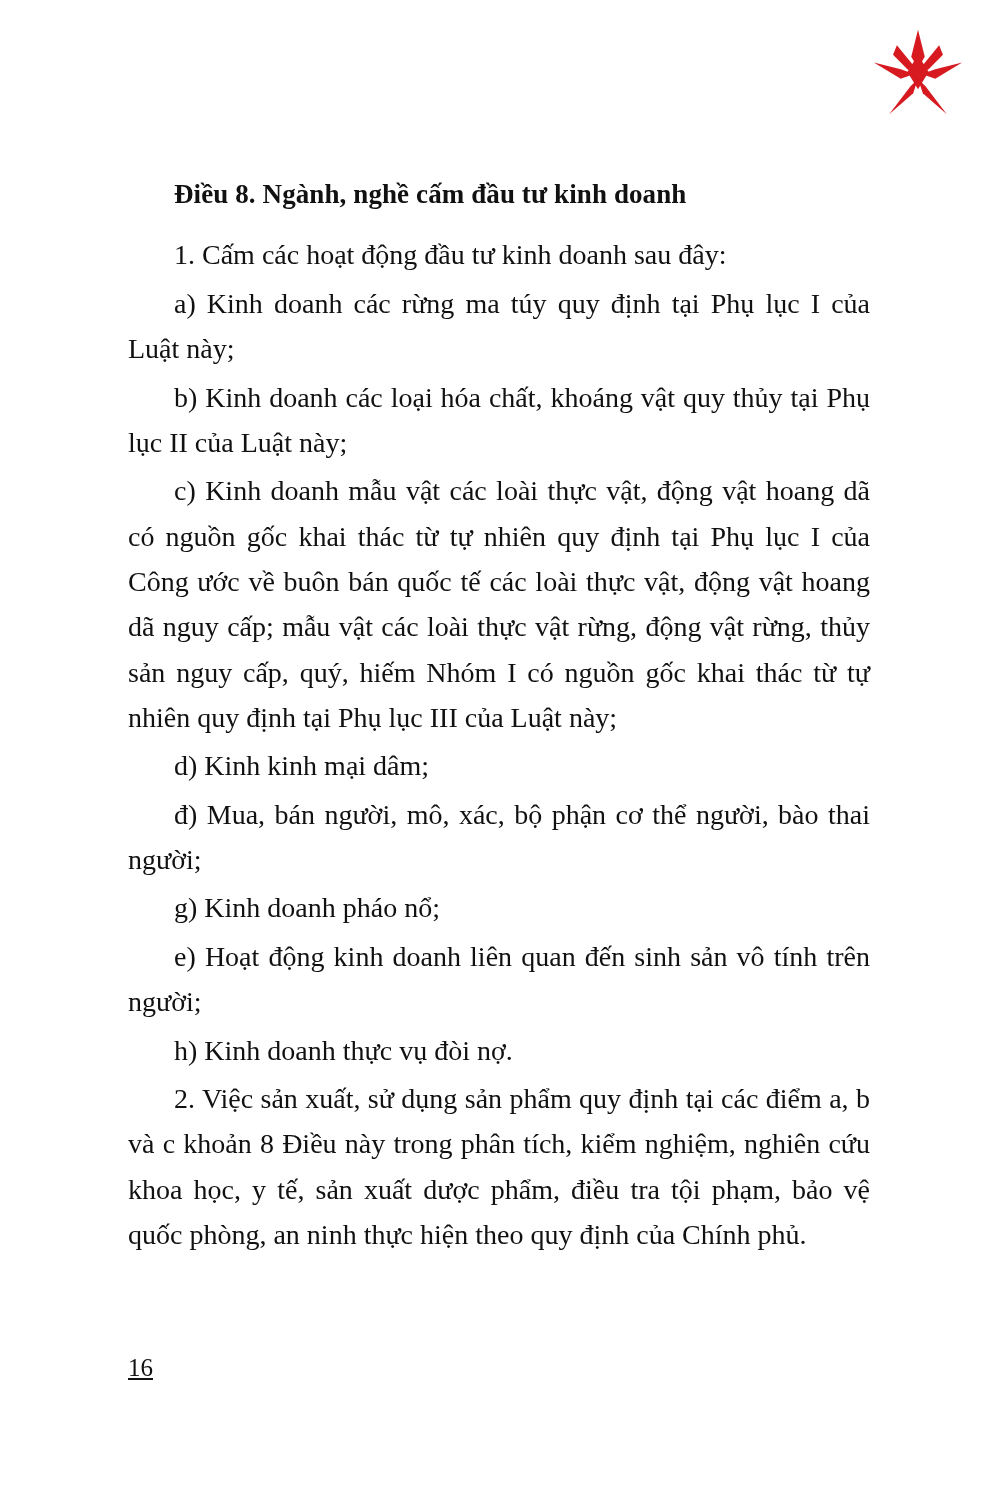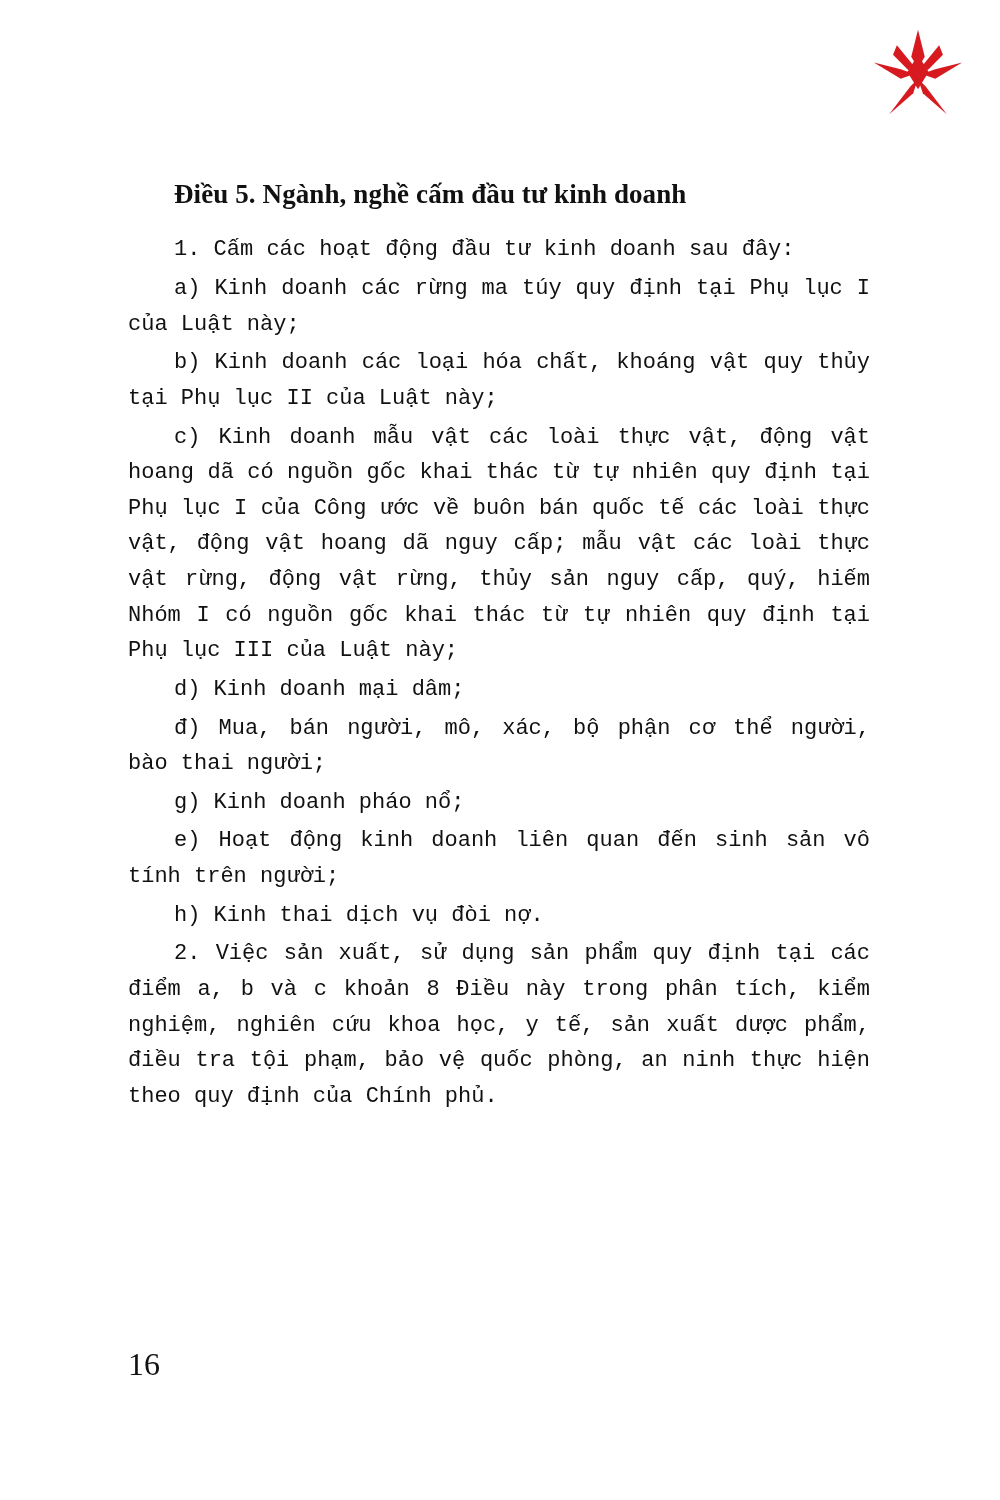--- a/index.html
+++ b/index.html
@@ -44,36 +44,36 @@
     font-weight: bold;
     font-size: 27px;
     line-height: 1.35;
     margin: 0 0 20px 0;
     padding-left: 46px;
     letter-spacing: 0.1px;
   }
 
   p.para {
     margin: 0 0 3px 0;
-    font-size: 22px;
+    font-size: 28px;
     line-height: 1.62;
     text-align: justify;
     text-justify: inter-word;
     text-indent: 46px;
     hyphens: none;
-    font-family: Liberation Mono, monospace;
   }
 
   
   .folio {
     position: absolute;
     left: 128px;
     bottom: 120px;
-    font-size: 32px;
+    font-size: 25px;
     line-height: 1;
+    text-decoration: underline;
   }
 </style>
 </head>
 <body>
 
 <div class="page">
 
   <div class="logo">
     <svg viewBox="0 0 100 100" width="96" height="96" aria-hidden="true">
       <g fill="#d71920">
@@ -83,29 +83,29 @@
         <path d="M20 92 L42 63 L50 55 L45 70 Z"></path>
         <path d="M80 92 L58 63 L50 55 L55 70 Z"></path>
         <path d="M50 30 L61 48 L50 66 L39 48 Z"></path>
         <path d="M28 20 L45 41 L40 46 L24 30 Z"></path>
         <path d="M72 20 L55 41 L60 46 L76 30 Z"></path>
       </g>
     </svg>
   </div>
 
   <div class="content">
-    <h1 class="heading">Điều 5. Ngành, nghề cấm đầu tư kinh doanh</h1>
+    <h1 class="heading">Điều 8. Ngành, nghề cấm đầu tư kinh doanh</h1>
 
     <p class="para">1. Cấm các hoạt động đầu tư kinh doanh sau đây:</p>
     <p class="para">a) Kinh doanh các rừng ma túy quy định tại Phụ lục I của Luật này;</p>
     <p class="para">b) Kinh doanh các loại hóa chất, khoáng vật quy thủy tại Phụ lục II của Luật này;</p>
     <p class="para">c) Kinh doanh mẫu vật các loài thực vật, động vật hoang dã có nguồn gốc khai thác từ tự nhiên quy định tại Phụ lục I của Công ước về buôn bán quốc tế các loài thực vật, động vật hoang dã nguy cấp; mẫu vật các loài thực vật rừng, động vật rừng, thủy sản nguy cấp, quý, hiếm Nhóm I có nguồn gốc khai thác từ tự nhiên quy định tại Phụ lục III của Luật này;</p>
-    <p class="para">d) Kinh doanh mại dâm;</p>
+    <p class="para">d) Kinh kinh mại dâm;</p>
     <p class="para">đ) Mua, bán người, mô, xác, bộ phận cơ thể người, bào thai người;</p>
     <p class="para">g) Kinh doanh pháo nổ;</p>
     <p class="para">e) Hoạt động kinh doanh liên quan đến sinh sản vô tính trên người;</p>
-    <p class="para">h) Kinh thai dịch vụ đòi nợ.</p>
+    <p class="para">h) Kinh doanh thực vụ đòi nợ.</p>
     <p class="para">2. Việc sản xuất, sử dụng sản phẩm quy định tại các điểm a, b và c khoản 8 Điều này trong phân tích, kiểm nghiệm, nghiên cứu khoa học, y tế, sản xuất dược phẩm, điều tra tội phạm, bảo vệ quốc phòng, an ninh thực hiện theo quy định của Chính phủ.</p>
   </div>
 
   <div class="folio">16</div>
 
 </div>
 
 </body></html>

